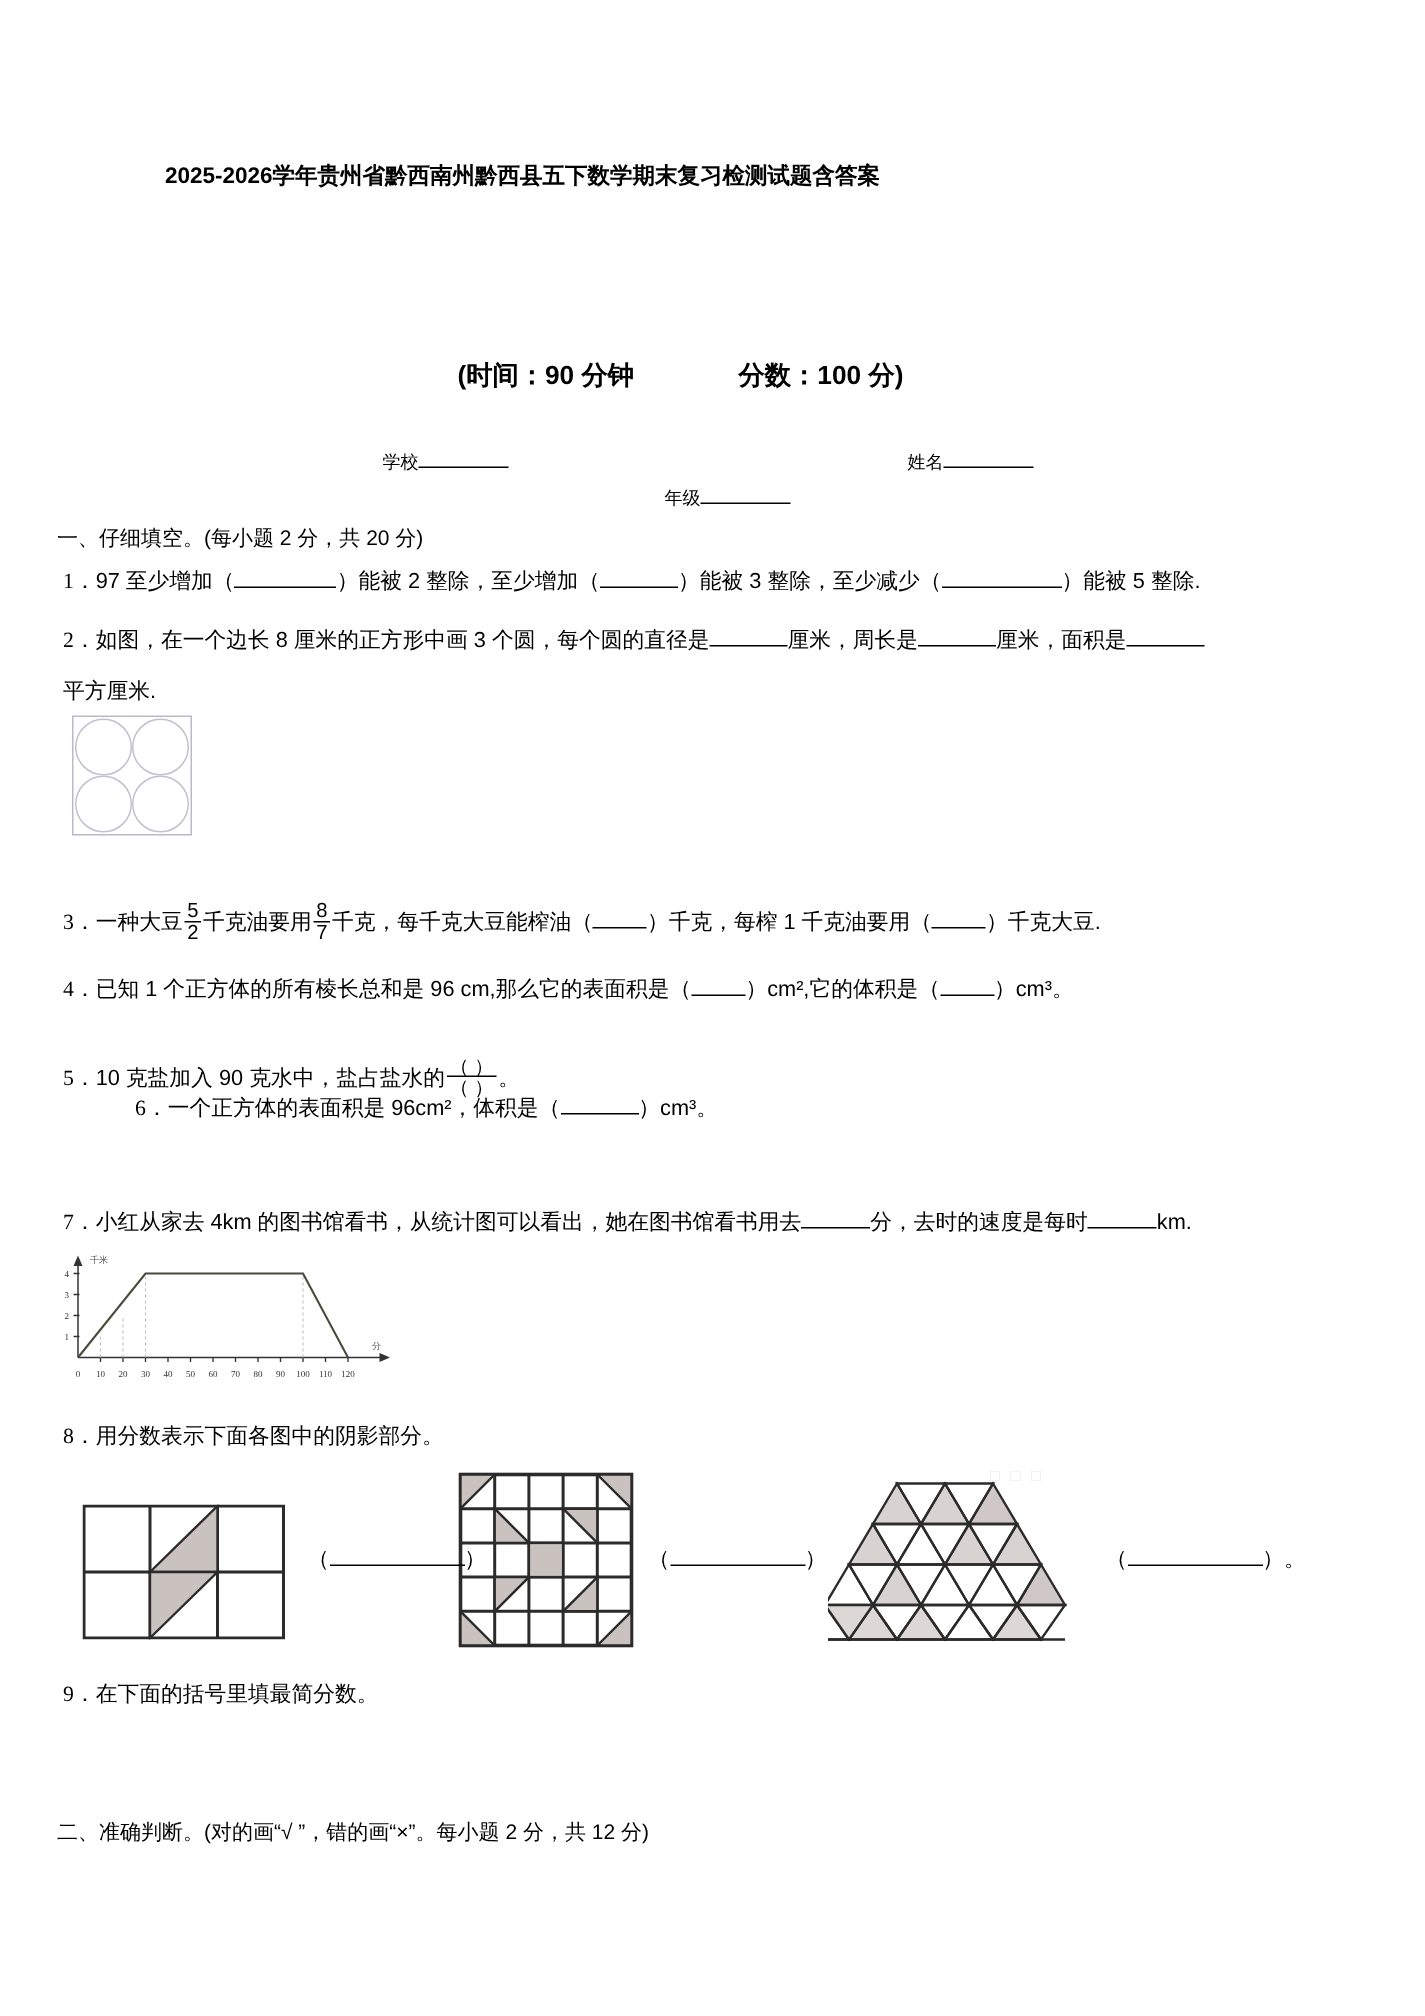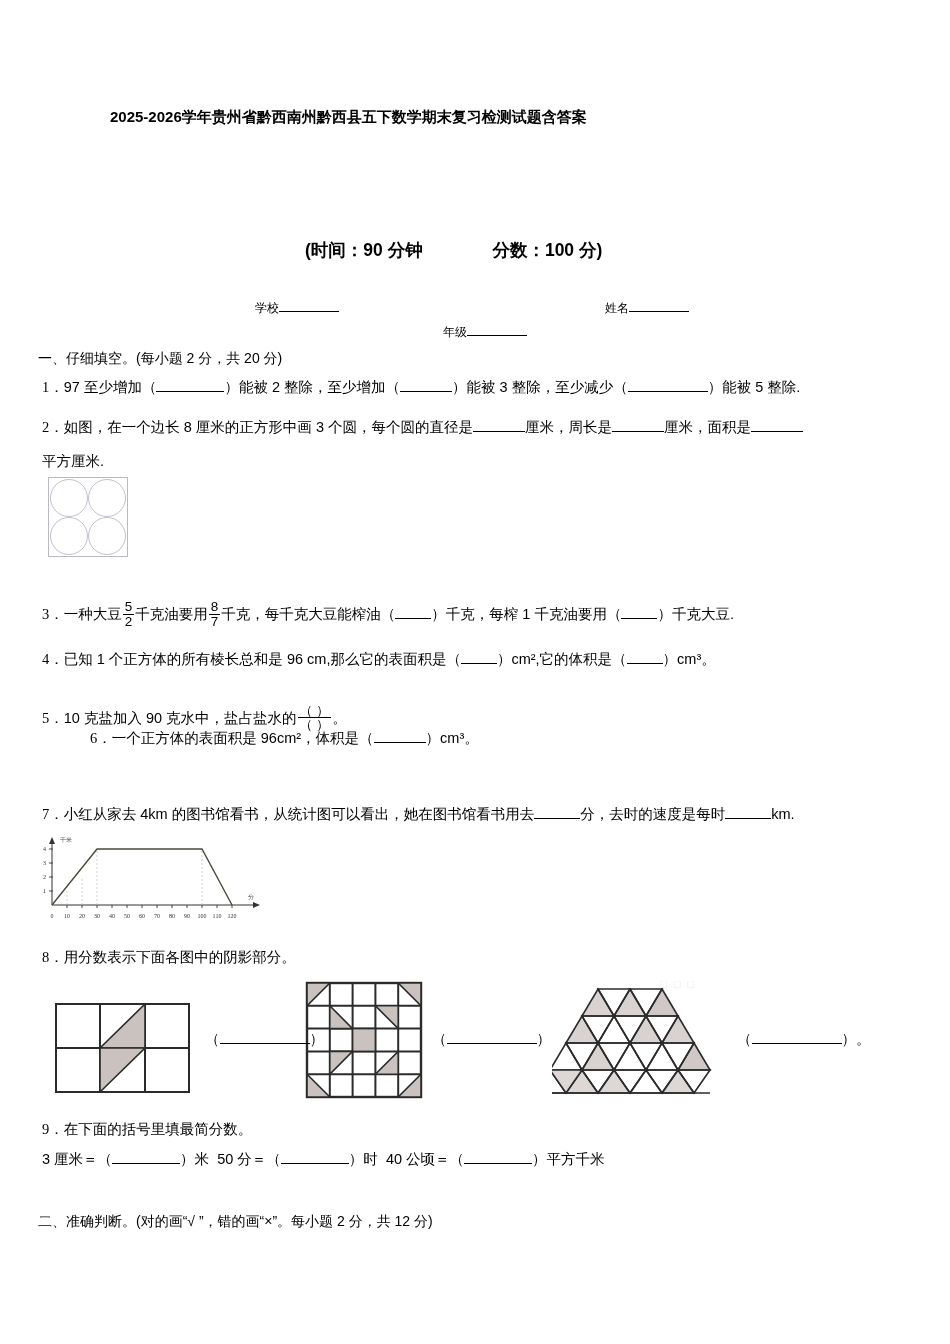--- a/index.html
+++ b/index.html
@@ -365,20 +365,17 @@
   <div class="blankparen p2">
     <span>（</span><span class="ul w90"></span><span>）</span>
   </div>
   <div class="blankparen p3">
     <span>（</span><span class="ul w90"></span><span>）</span><span>。</span>
   </div>
 
   <div class="q" style="top:1120px;">
     <span class="qnum">9．</span><span>在下面的括号里填最简分数。</span>
   </div>
-  <div class="q" style="top:1150px;">
-    <span>3 厘米＝（</span><span class="ul w68"></span><span>）米</span>&nbsp;&nbsp;<span>50 分＝（</span><span class="ul w68"></span><span>）时</span>&nbsp;&nbsp;<span>40 公顷＝（</span><span class="ul w68"></span><span>）平方千米</span>
-  </div>
 
 
   <div class="sec-head" style="top:1213px;">二、准确判断。(对的画“√ ”，错的画“×”。每小题 2 分，共 12 分)</div>
 
 </div>
 
 </body></html>

